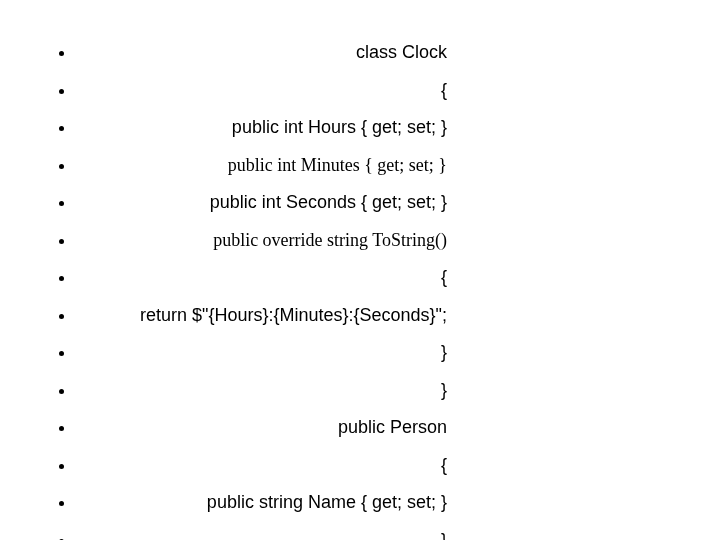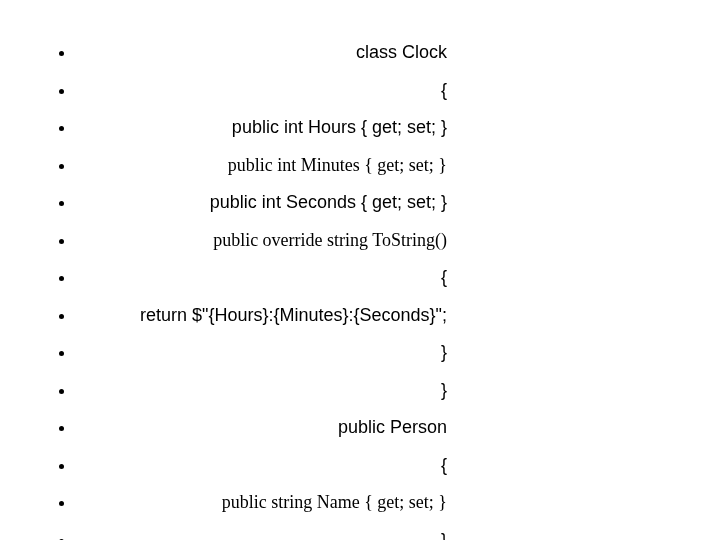--- a/index.html
+++ b/index.html
@@ -42,15 +42,15 @@
     <li><span style="font-family: Arial, sans-serif; white-space: pre;">        public int Hours { get; set; }</span></li>
     <li><span style="font-family: Liberation Serif, serif; white-space: pre;">        public int Minutes { get; set; }</span></li>
     <li><span style="font-family: Liberation Sans, sans-serif; white-space: pre;">        public int Seconds { get; set; }</span></li>
     <li><span style="font-family: Liberation Serif, serif; white-space: pre;">        public override string ToString()</span></li>
     <li><span style="font-family: Arial, sans-serif; white-space: pre;">        {</span></li>
     <li><span style="font-family: Arial, sans-serif; white-space: pre;">            return $"{Hours}:{Minutes}:{Seconds}";</span></li>
     <li><span style="font-family: Arial, sans-serif; white-space: pre;">        }</span></li>
     <li><span style="font-family: Arial, sans-serif; white-space: pre;">    }</span></li>
     <li><span style="font-family: Arial, sans-serif; white-space: pre;">    public Person</span></li>
     <li><span style="font-family: Arial, sans-serif; white-space: pre;">    {</span></li>
-    <li><span style="font-family: Liberation Serif, serif; white-space: pre;">        public string Name { get; set; }</span></li>
+    <li><span style="font-family: Liberation Sans, sans-serif; white-space: pre;">        public string Name { get; set; }</span></li>
     <li><span style="font-family: Arial, sans-serif; white-space: pre;">    }</span></li>
   </ul>
 
 </body></html>

